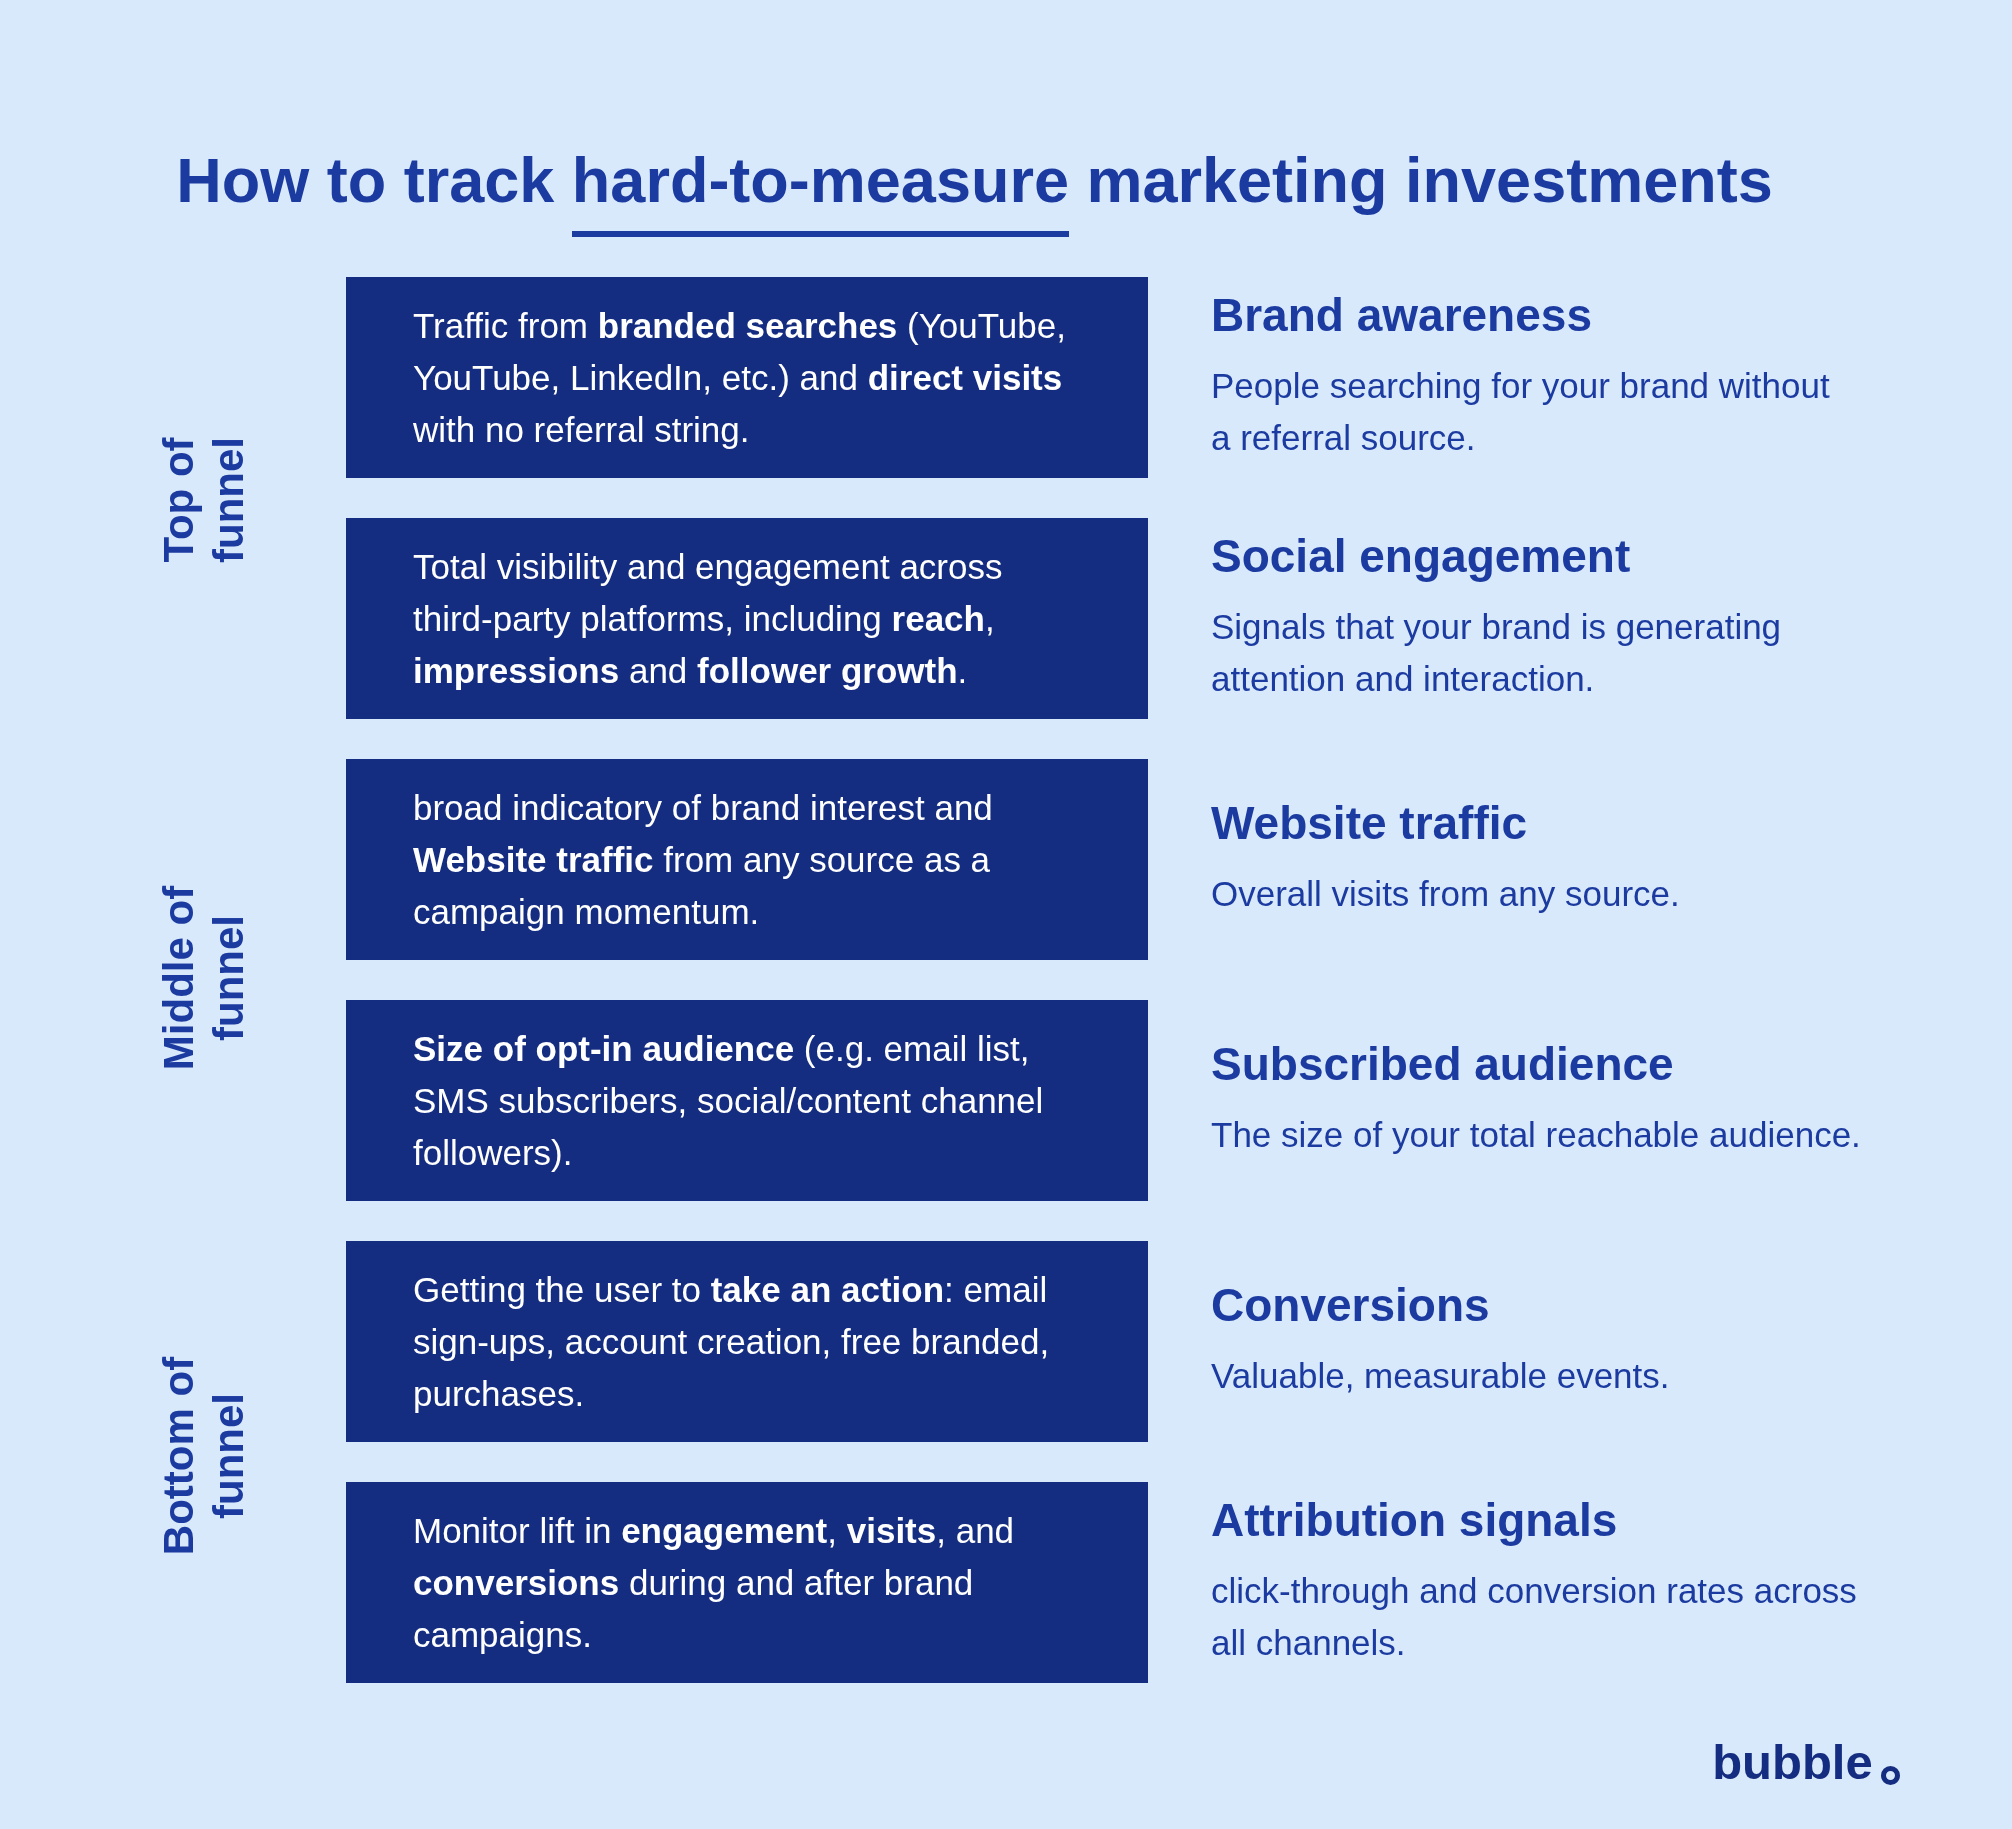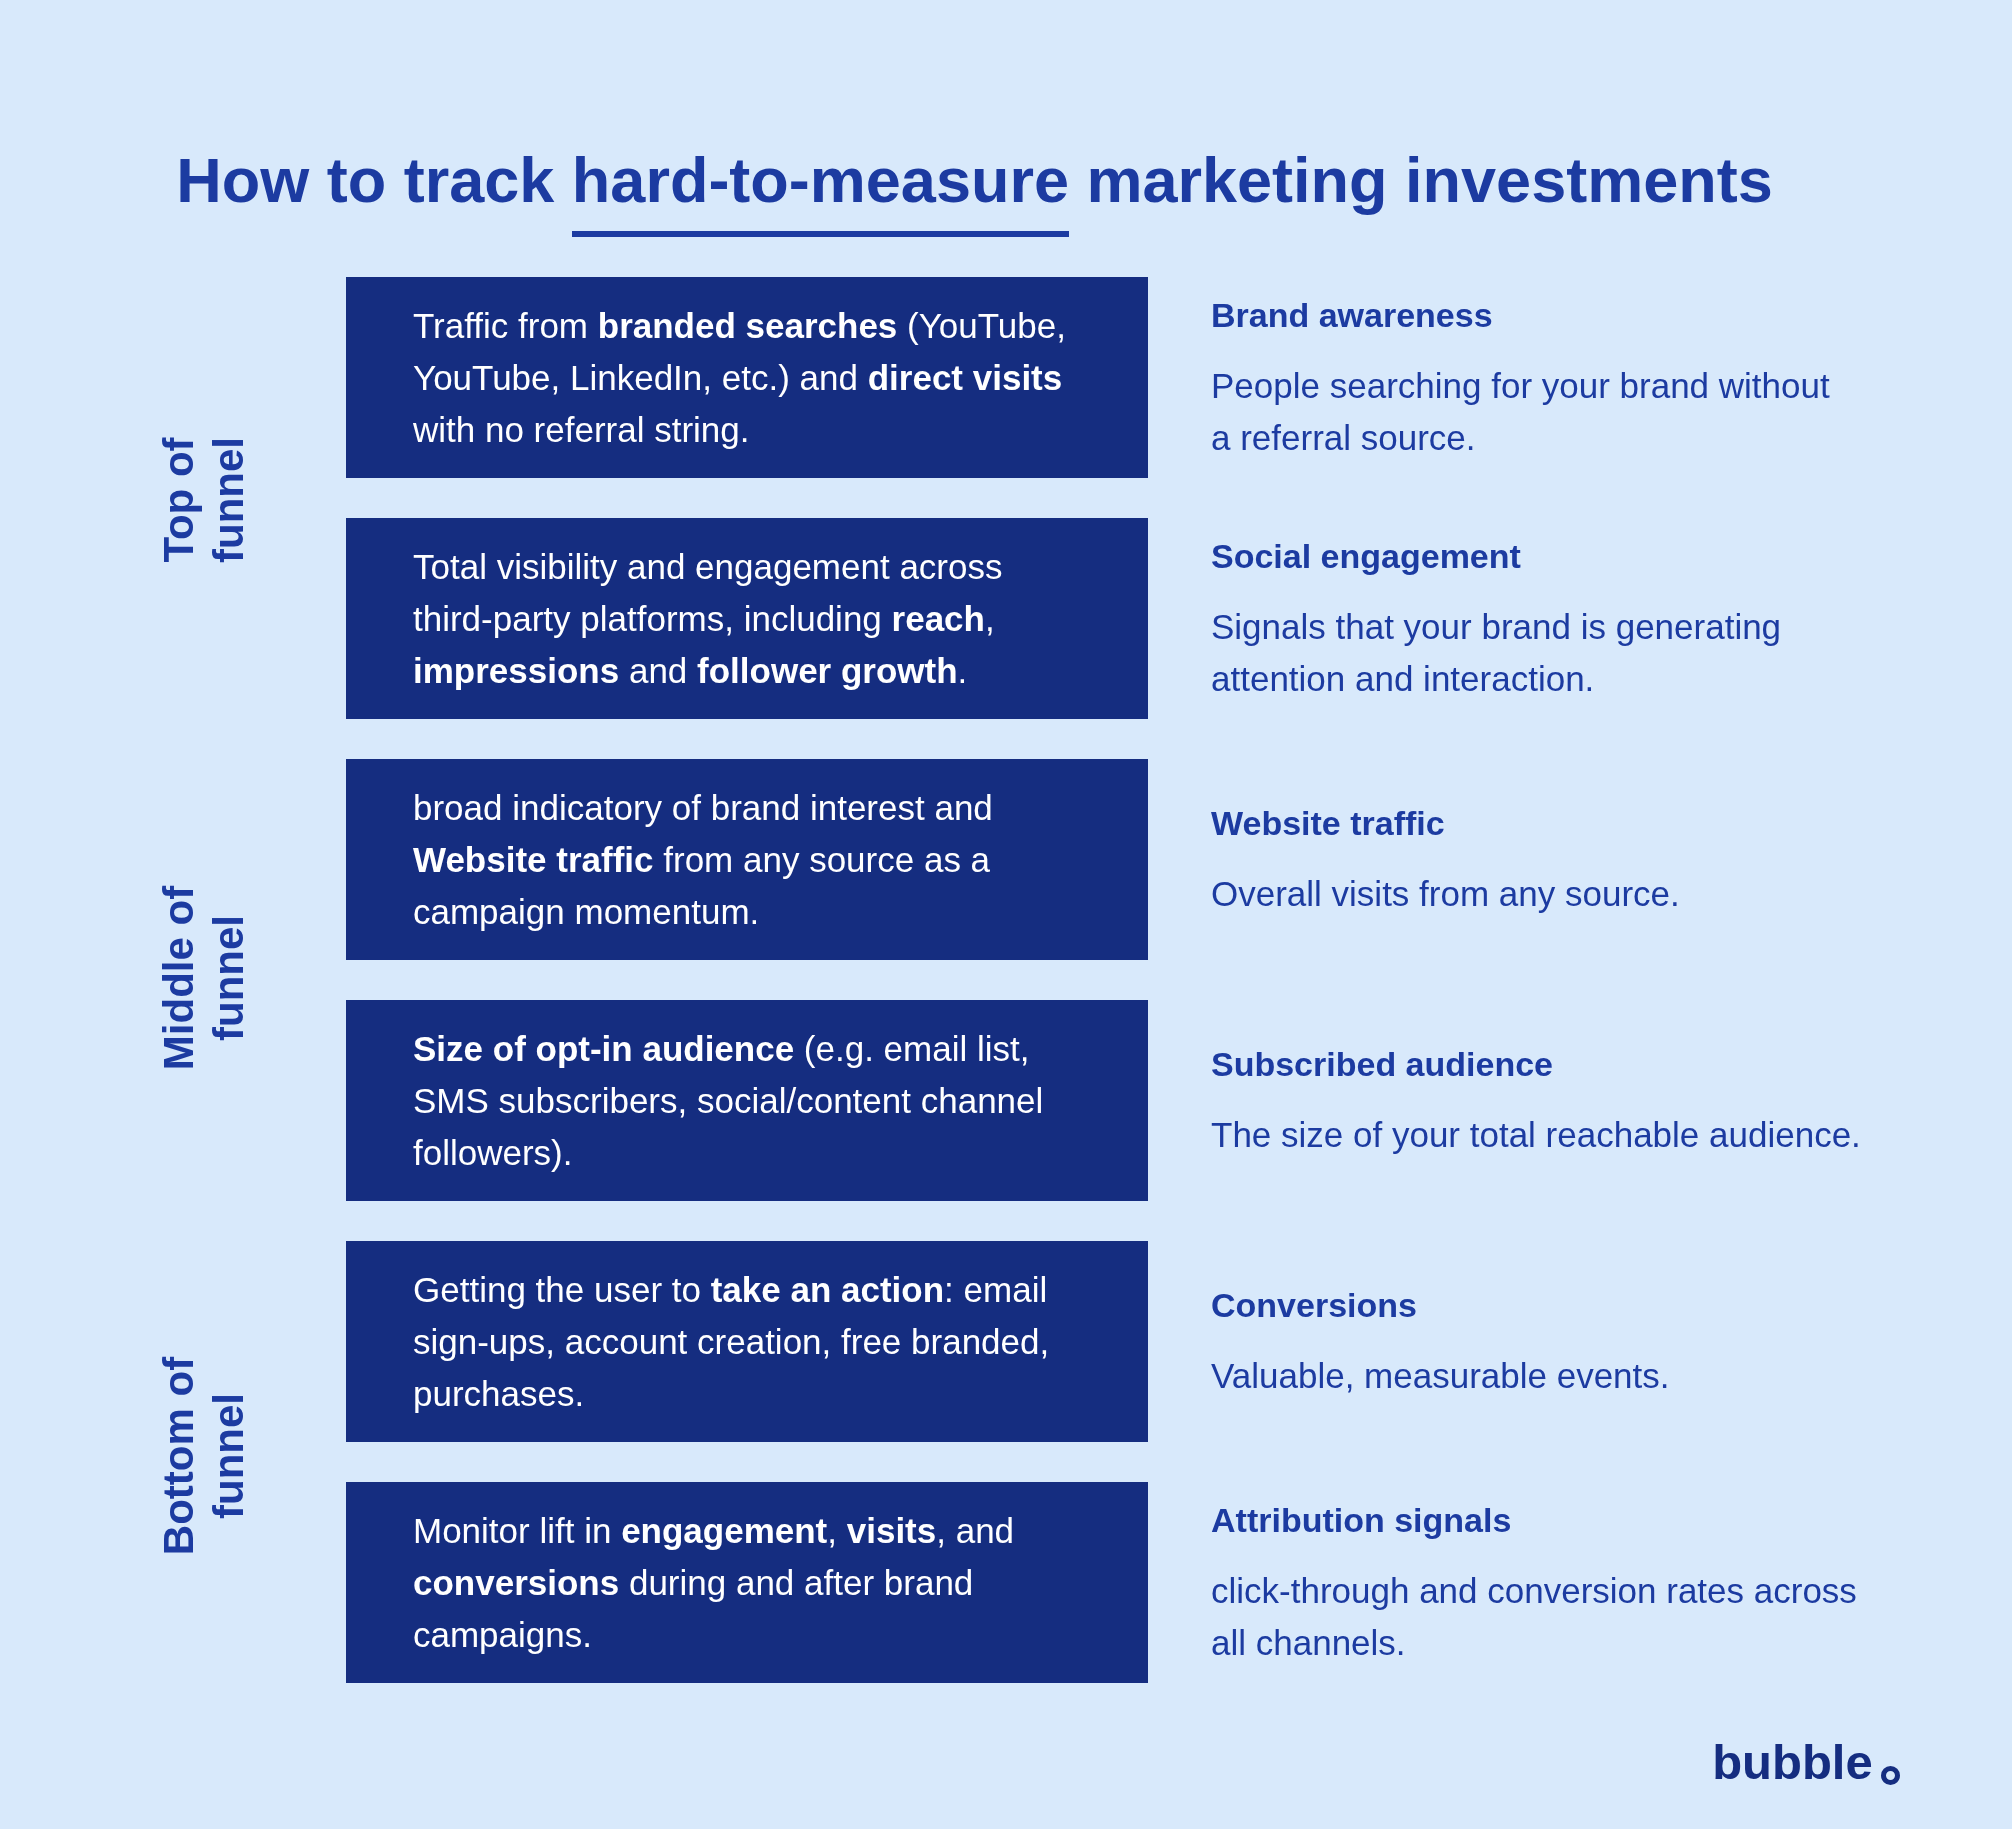--- a/index.html
+++ b/index.html
@@ -40,21 +40,21 @@
     background:var(--box);
     color:var(--boxtext);
     display:flex;flex-direction:column;justify-content:center;
     padding:19px 23.6px 19px 67px;
     box-sizing:border-box;
     font-size:35px;line-height:52px;
   }
   .box-line{white-space:nowrap;}
   .metric-box .b{font-weight:700;}
   .right{color:var(--ink);}
-  .rtitle{font-weight:700;font-size:34px;line-height:49px;margin-bottom:6.3px;white-space:nowrap;}
+  .rtitle{font-weight:700;font-size:46px;line-height:49px;margin-bottom:6.3px;white-space:nowrap;}
   .rlines{font-size:35px;line-height:52px;margin-top:20px;}
   .rlines div{white-space:nowrap;}
   .funnel-label{
     position:absolute;
     transform:translate(-50%,-50%) rotate(-90deg);
     text-align:center;
     font-size:42px;line-height:50px;font-weight:700;
     color:var(--ink);
     white-space:nowrap;
   }

